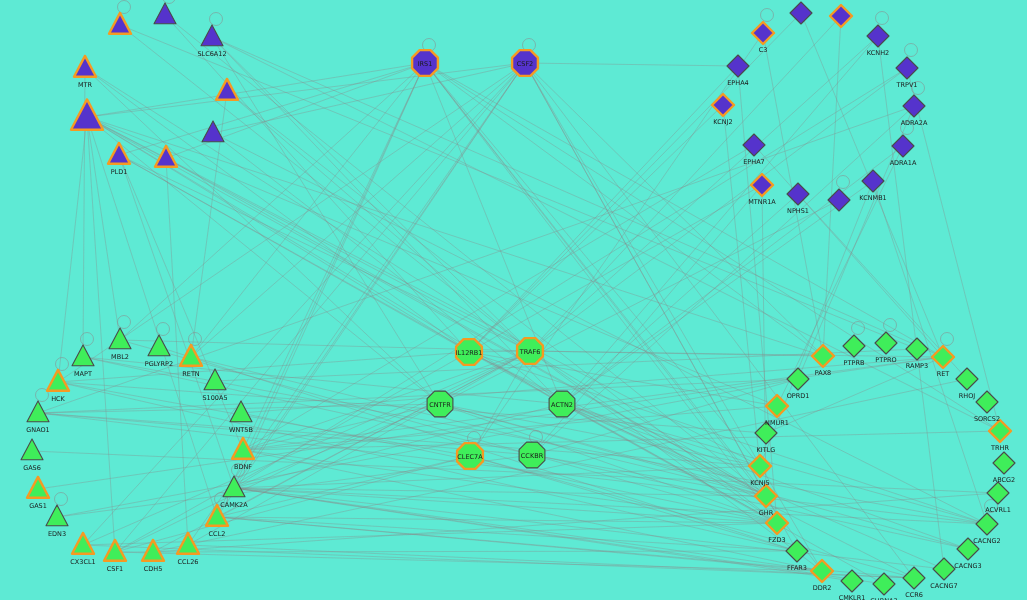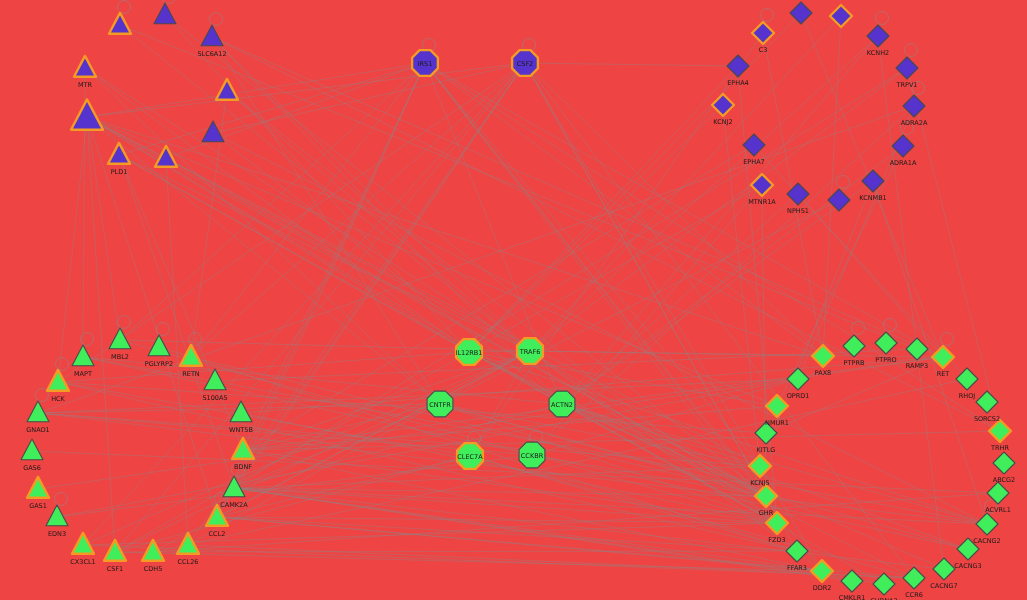--- a/index.html
+++ b/index.html
@@ -1,20 +1,20 @@
 <!DOCTYPE html>
 <html><head>
 <meta charset="utf-8">
 <style>
   html, body { margin: 0; padding: 0; background: #ffffff; }
   #stage {
     position: relative;
     width: 1027px; height: 600px;
     overflow: hidden;
-    background: #ef4444;
+    background: #5eead4;
     font-family: "DejaVu Sans", "Liberation Sans", sans-serif;
   }
   svg text {
     font-family: "DejaVu Sans", "Liberation Sans", sans-serif;
     font-size: 6.5px;
     fill: #1a1a1a;
     pointer-events: none;
   }
   .edge { stroke: #8a8a8a; stroke-width: 0.8; stroke-opacity: 0.45; }
   .self-loop { stroke: #8a8a8a; stroke-width: 0.9; stroke-opacity: 0.6; fill: none; }

